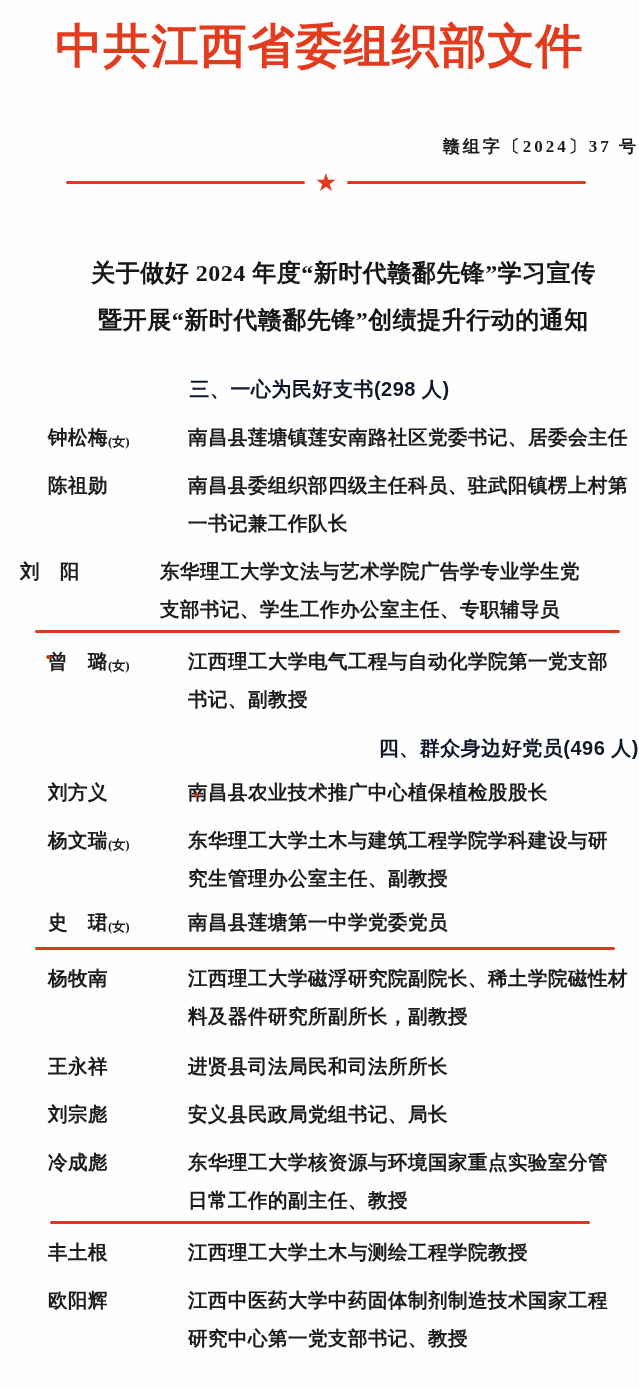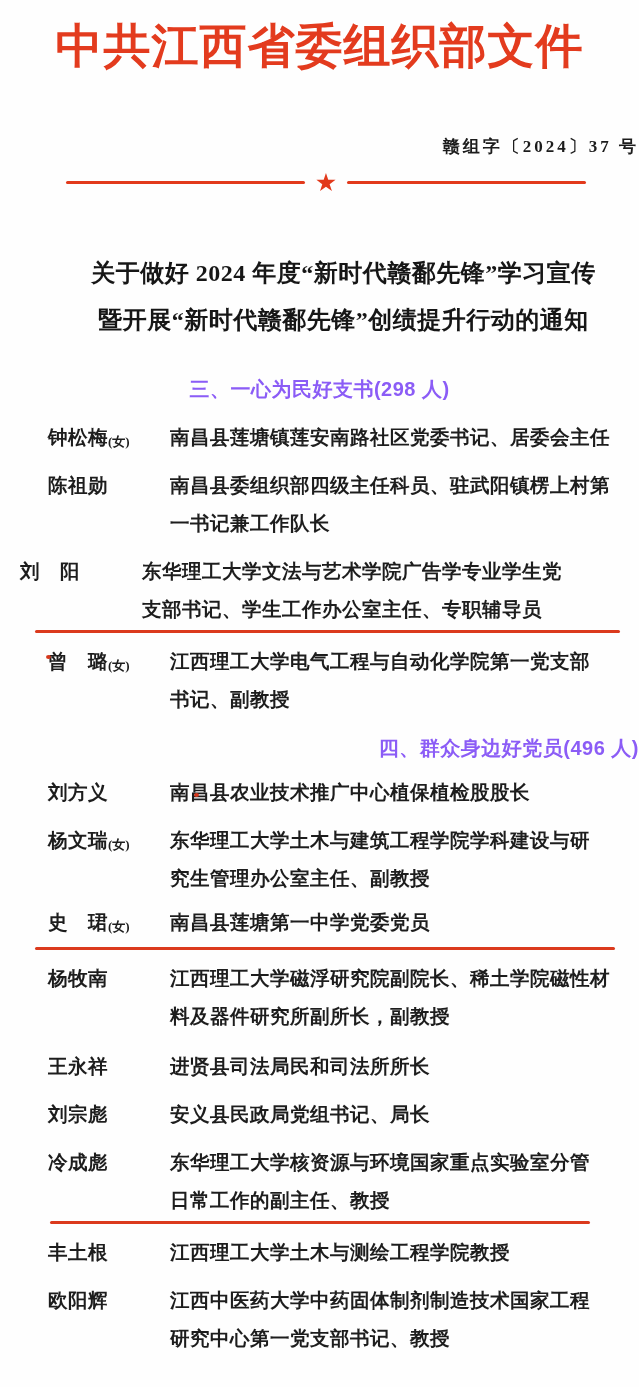--- a/index.html
+++ b/index.html
@@ -57,37 +57,38 @@
     line-height: 47px;
     letter-spacing: 0.5px;
     color: #161616;
     padding-left: 48px;
   }
   .section-heading {
     text-align: center;
     font-size: 20px;
     font-weight: bold;
     letter-spacing: 0.5px;
-    color: #8b5cf6;
+    color: #0f172a;
     font-family: "Liberation Sans", "DejaVu Sans", sans-serif;
   }
   .heading-3 { margin-top: 32px; }
   .heading-4 { margin-top: 16px; text-align: right; }
   .heading-5 { margin-top: 8px; }
   .entries { margin-top: 16px; }
   .entries-mid { margin-top: 12px; }
   .entry {
     display: flex;
     padding-left: 48px;
     font-size: 19.5px;
     line-height: 38px;
     letter-spacing: 0.5px;
     margin-bottom: 6px;
     color: #1d1d1d;
     font-weight: 600;
+    gap: 18px;
   }
   .entry .name {
     width: 122px;
     flex-shrink: 0;
     white-space: nowrap;
   }
   .entry .gender {
     font-size: 13px;
     vertical-align: -2px;
     letter-spacing: 0;

